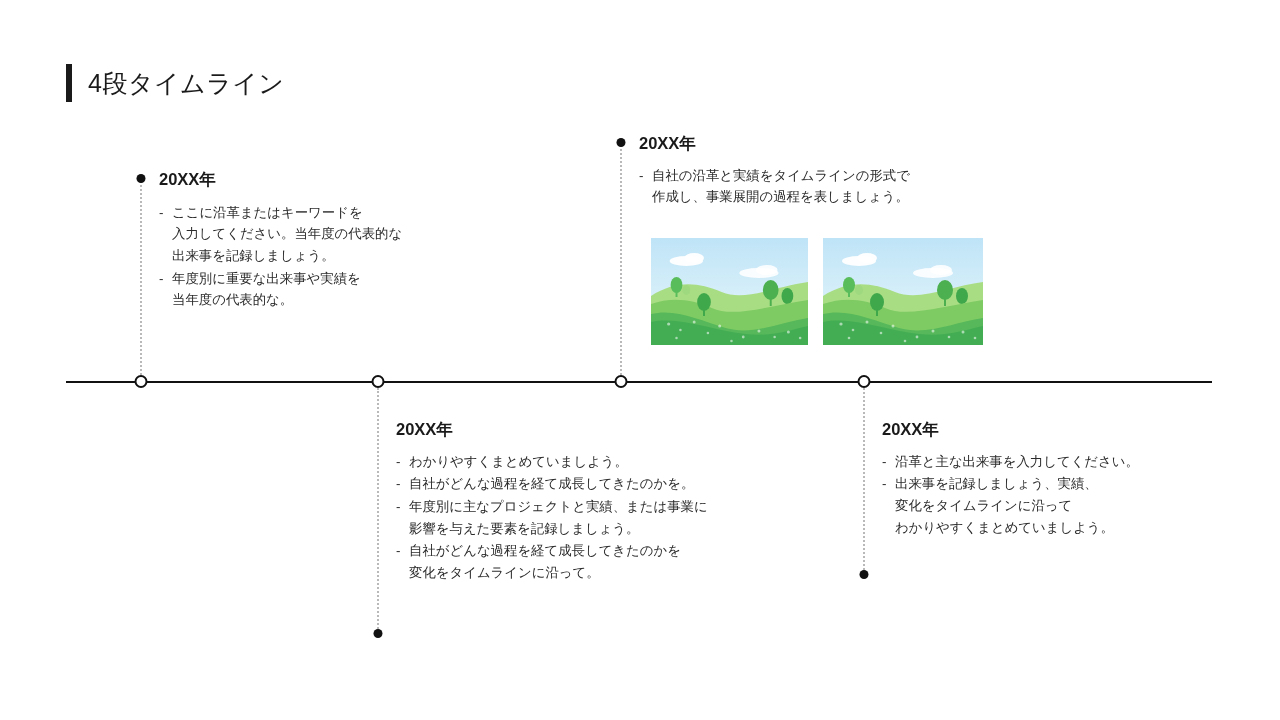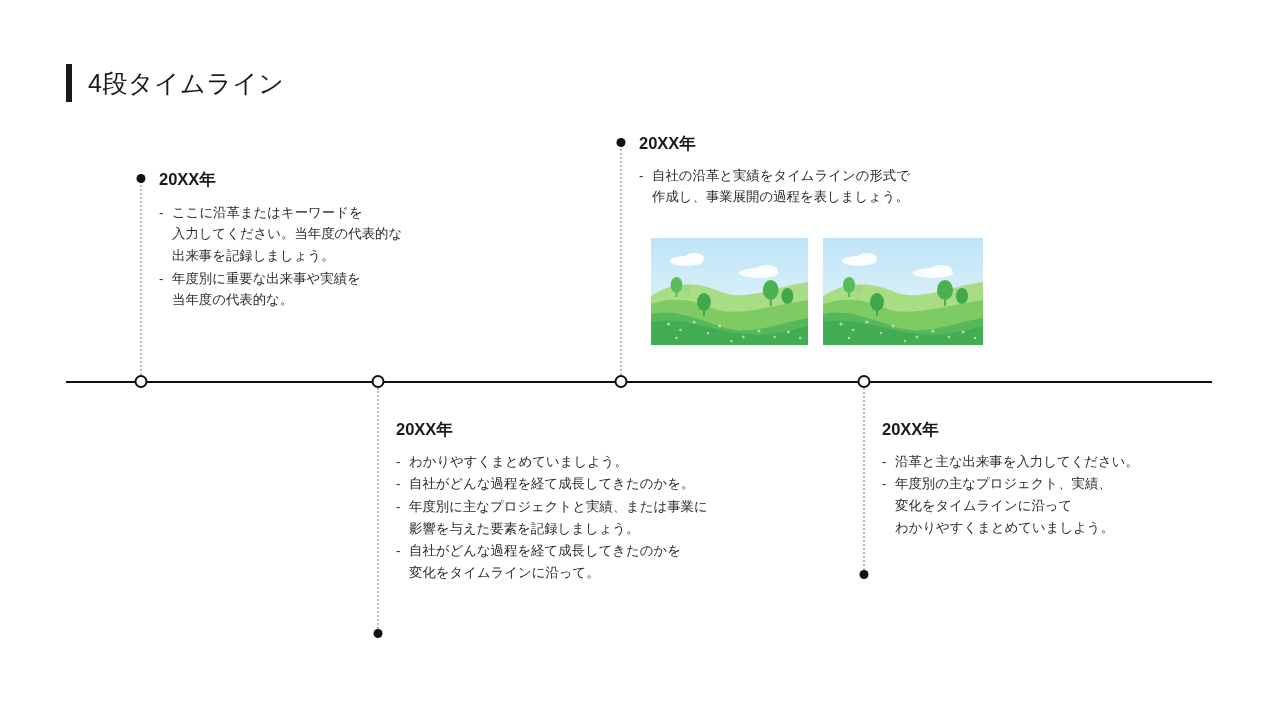--- a/index.html
+++ b/index.html
@@ -224,21 +224,21 @@
 
   <div class="entry" id="entry-4">
     <div class="entry-year">20XX年</div>
     <div class="entry-body">
       <div class="bullet-line">
         <span class="bullet-dash">-</span>
         <span class="bullet-text">沿革と主な出来事を入力してください。</span>
       </div>
       <div class="bullet-line">
         <span class="bullet-dash">-</span>
-        <span class="bullet-text">年度別の主なプロジェクト、実績、
+        <span class="bullet-text">出来事を記録しましょう、実績、
 変化をタイムラインに沿って
 わかりやすくまとめていましよう。</span>
       </div>
     </div>
   </div>
 
   <div class="illus" id="illus-1">
     <svg viewBox="0 0 160 107" preserveAspectRatio="none">
       <defs>
         <linearGradient id="skyGrad1" x1="0" y1="0" x2="0" y2="1">

